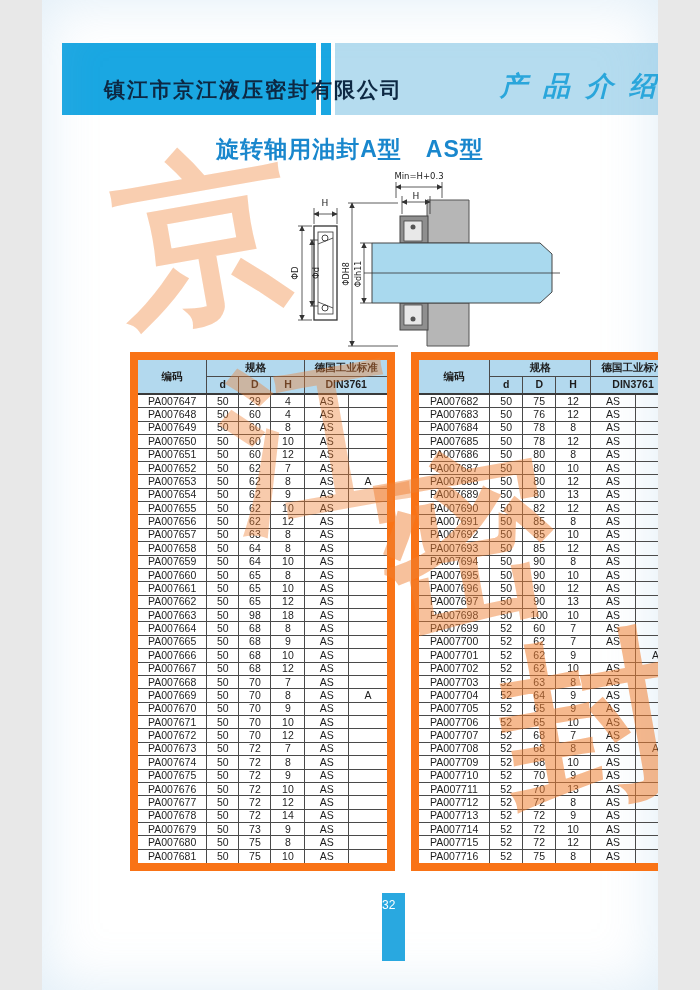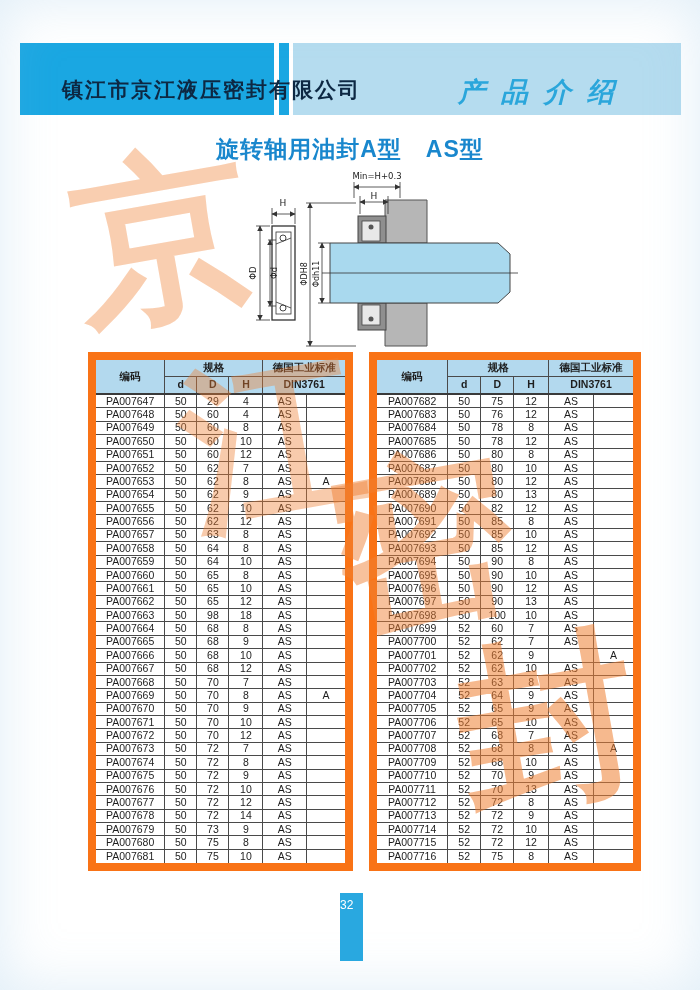--- a/index.html
+++ b/index.html
@@ -1,36 +1,36 @@
 <!DOCTYPE html>
 <html><head>
 <meta charset="utf-8">
 <style>
   html,body { margin:0; padding:0; background:#e8e8e8; }
   .page {
-    position:relative; width:700px; height:990px; margin:0 auto;
+    position:relative; width:616px; height:990px; margin:0 auto;
     background:#ffffff; overflow:hidden;
     font-family:"Liberation Sans", sans-serif;
   }
   .page::after {
     content:""; position:absolute; inset:0; pointer-events:none;
     box-shadow: inset 0 0 55px rgba(140,190,225,0.28);
   }
 
   
   .header-dark   { position:absolute; left:20px;  top:43px; width:254px; height:72px; background:#1aa7e2; }
   .header-stripe { position:absolute; left:279px; top:43px; width:10px;  height:72px; background:#1aa7e2; }
   .header-light  { position:absolute; left:293px; top:43px; width:388px; height:72px; background:#b5dcef; }
   .company-name  {
     position:absolute; left:62px; top:76px; z-index:2;
     font-family:"Liberation Serif", serif; font-weight:bold;
     font-size:21px; color:#0d2843; letter-spacing:2px; white-space:nowrap;
   }
   .section-title {
-    position:absolute; left:458px; top:74px; z-index:2;
+    position:absolute; left:458px; top:68px; z-index:2;
     font-size:27px; font-weight:bold; font-style:italic;
     color:#2aa6db; letter-spacing:16px; white-space:nowrap;
   }
 
   
   .doc-title {
     position:absolute; left:0; top:134px; width:100%; text-align:center;
     font-size:23px; font-weight:bold; color:#1987cd; letter-spacing:1px;
   }
 

